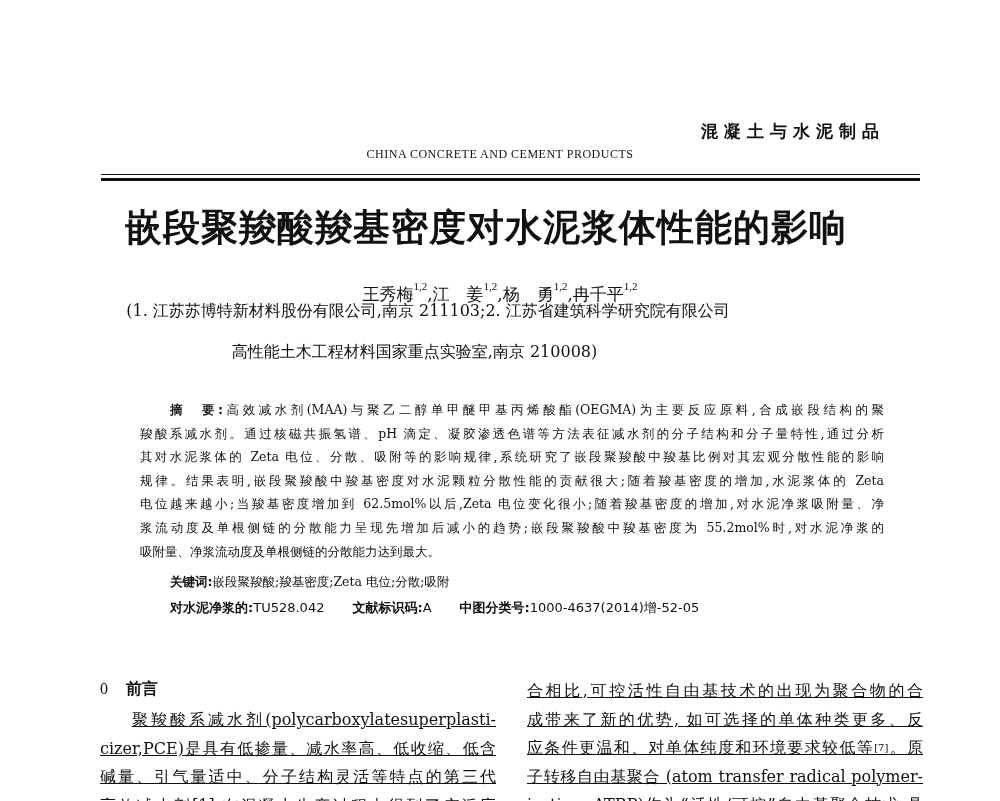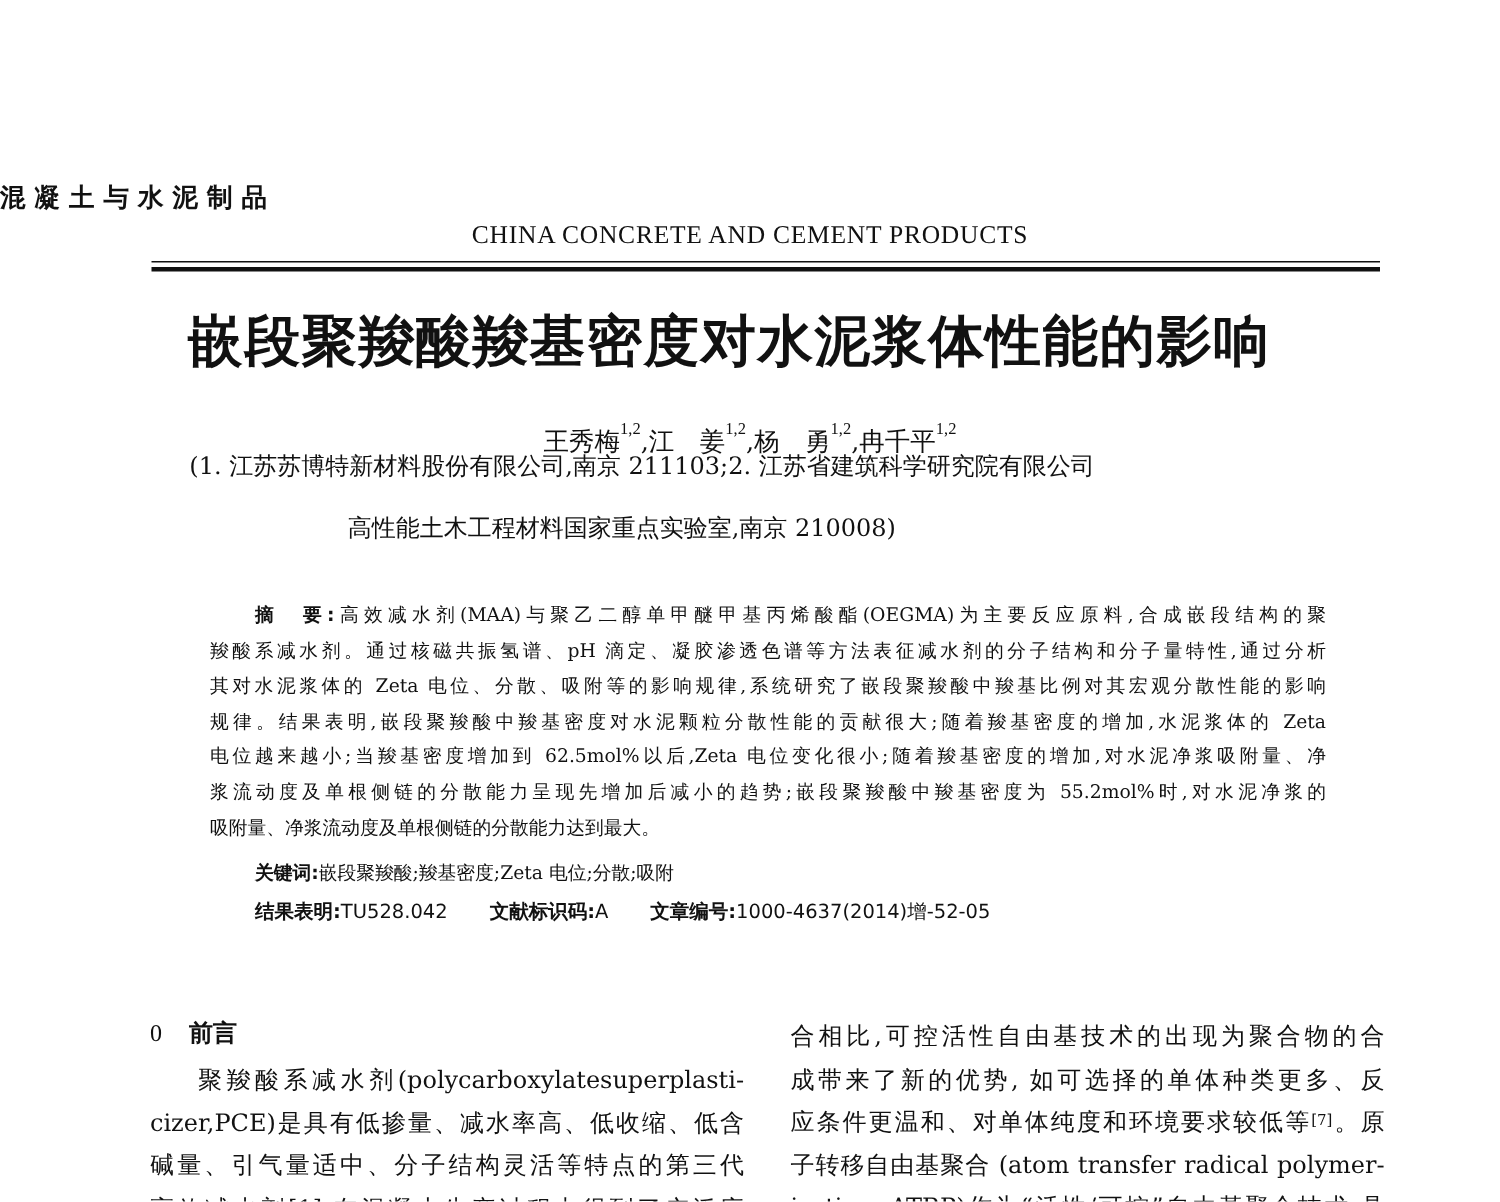--- a/index.html
+++ b/index.html
@@ -1,40 +1,40 @@
 <!DOCTYPE html>
 <html><head>
 <meta charset="utf-8">
 <style>
   html, body { margin:0; padding:0; background:#ffffff; }
   body { width:1000px; height:801px; overflow:hidden; position:relative; color:#111; font-family:"DejaVu Serif", serif; }
   .abs { position:absolute; white-space:nowrap; }
-  .journal-cn { left:0; width:885px; top:120px; text-align:left; font-size:17px; font-weight:bold; letter-spacing:6px; font-family:"DejaVu Sans", sans-serif; }
-  .journal-en { left:0; width:1000px; top:147px; text-align:center; font-size:17px; font-family:"Liberation Serif", serif; letter-spacing:0.5px; }
+  .journal-cn { left:0; width:885px; top:120px; text-align:right; font-size:17px; font-weight:bold; letter-spacing:6px; font-family:"DejaVu Sans", sans-serif; }
+  .journal-en { left:0; width:1000px; top:147px; text-align:center; font-size:12px; font-family:"Liberation Serif", serif; letter-spacing:0.5px; }
   .rule-thin { left:101px; width:819px; top:174px; height:1px; background:#111; }
   .rule-thick { left:101px; width:819px; top:178px; height:3px; background:#111; }
   .title { left:0; width:972px; top:203px; text-align:center; font-size:37px; font-weight:bold; font-family:"DejaVu Sans", sans-serif; letter-spacing:1px; }
   .authors { left:0; width:1000px; top:283px; text-align:center; font-size:17px; font-family:"DejaVu Serif", serif; }
   .authors sup { font-size:11px; vertical-align:top; position:relative; top:-3px; font-family:"Liberation Serif", serif; }
   .aff1 { left:0; width:856px; top:301px; text-align:center; font-size:16px; }
   .aff2 { left:0; width:829px; top:342px; text-align:center; font-size:16px; }
   .abstract { left:140px; width:744px; top:398px; font-size:12.5px; line-height:23.6px; white-space:normal; text-align:justify; font-family:"DejaVu Serif", serif; }
   .abstract .lbl { font-weight:bold; font-family:"DejaVu Sans", sans-serif; }
   .abs-line { display:block; white-space:nowrap; overflow:hidden; text-align:justify; text-align-last:justify; }
   .keywords { left:170px; top:574px; font-size:12.5px; }
   .keywords .lbl { font-weight:bold; font-family:"DejaVu Sans", sans-serif; }
   .classline { left:170px; top:599px; font-size:13px; font-family:"DejaVu Sans", sans-serif; }
   .classline .gap { display:inline-block; width:28px; }
   .classline .lbl { font-weight:bold; }
   .sec-head { left:100px; top:679px; font-size:16px; font-weight:bold; font-family:"DejaVu Sans", sans-serif; }
   .sec-head .num { font-family:"Liberation Serif", serif; font-weight:normal; margin-right:18px; }
   .col { font-size:16px; line-height:28.5px; font-family:"DejaVu Serif", serif; }
   .col-left { left:100px; width:396px; top:706px; }
   .col-right { left:527px; width:396px; top:677px; }
-  .col .ln { display:block; white-space:nowrap; text-align:justify; text-align-last:justify; overflow:hidden; }
+  .col .ln { display:block; white-space:nowrap; text-align:justify; text-align-last:justify; overflow:hidden;text-decoration:underline; }
   .col .indent { padding-left:32px; }
   .col .ref { font-size:10px; vertical-align:top; }
 </style>
 </head>
 <body>
 
 <div class="abs journal-cn">混凝土与水泥制品</div>
 <div class="abs journal-en">CHINA  CONCRETE  AND  CEMENT  PRODUCTS</div>
 <div class="abs rule-thin"></div>
 <div class="abs rule-thick"></div>
@@ -55,21 +55,21 @@
   <span class="abs-line">电位越来越小;当羧基密度增加到 62.5mol%以后,Zeta 电位变化很小;随着羧基密度的增加,对水泥净浆吸附量、净</span>
   <span class="abs-line">浆流动度及单根侧链的分散能力呈现先增加后减小的趋势;嵌段聚羧酸中羧基密度为 55.2mol%时,对水泥净浆的</span>
   <span class="abs-line" style="text-align-last:left;">吸附量、净浆流动度及单根侧链的分散能力达到最大。</span>
 </div>
 
 <div class="abs keywords">
   <span class="lbl">关键词:</span><span>嵌段聚羧酸;羧基密度;Zeta 电位;分散;吸附</span>
 </div>
 
 <div class="abs classline">
-  <span class="lbl">结果表明:</span><span>TU528.042</span><span class="gap"></span><span class="lbl">文献标识码:</span><span>A</span><span class="gap"></span><span class="lbl">文章编号:</span><span>1000-4637(2014)增-52-05</span>
+  <span class="lbl">对水泥净浆的:</span><span>TU528.042</span><span class="gap"></span><span class="lbl">文献标识码:</span><span>A</span><span class="gap"></span><span class="lbl">中图分类号:</span><span>1000-4637(2014)增-52-05</span>
 </div>
 
 <div class="abs sec-head">
   <span class="num">0</span><span>前言</span>
 </div>
 
 <div class="abs col col-left">
   <span class="ln indent">聚羧酸系减水剂(polycarboxylatesuperplasti-</span>
   <span class="ln">cizer,PCE)是具有低掺量、减水率高、低收缩、低含</span>
   <span class="ln">碱量、引气量适中、分子结构灵活等特点的第三代</span>

